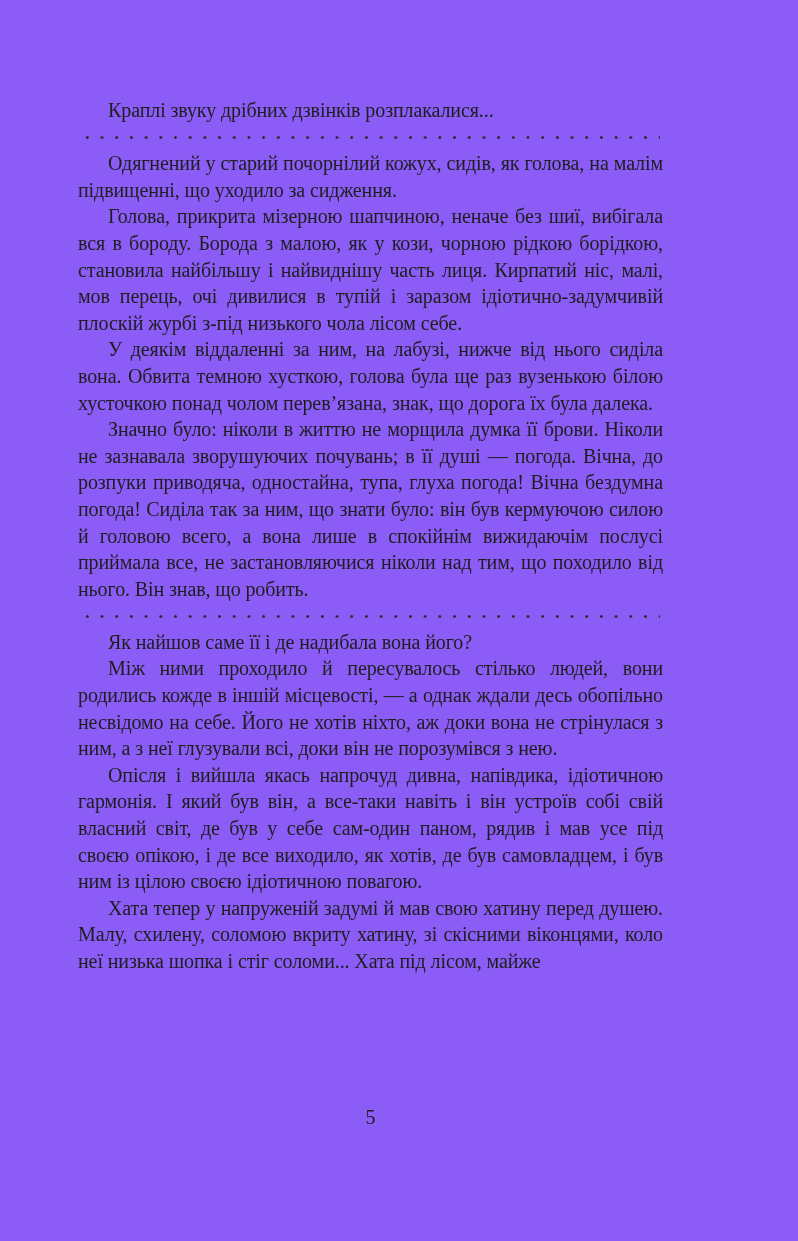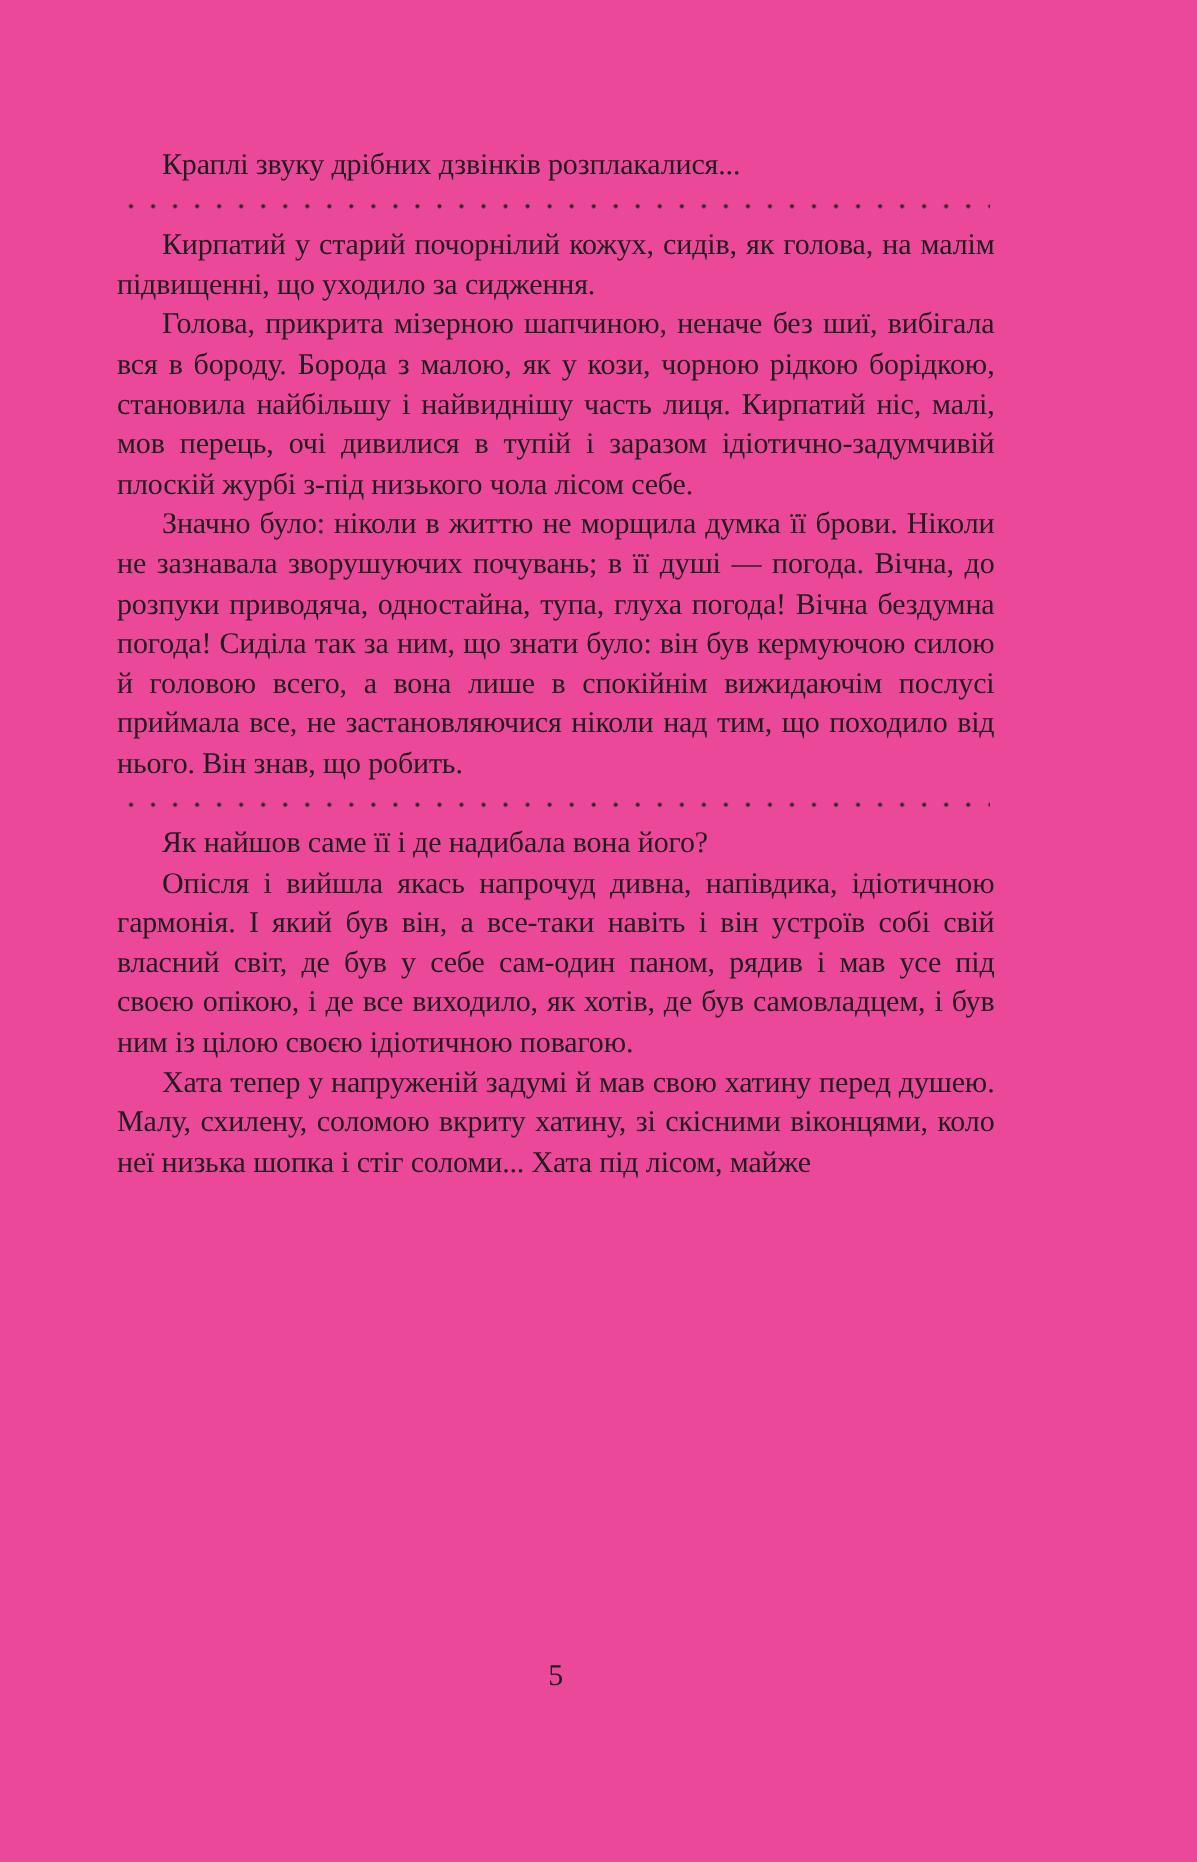--- a/index.html
+++ b/index.html
@@ -8,21 +8,21 @@
     height: 1241px;
     background: #ffffff;
     position: relative;
     overflow: hidden;
     font-family: "Liberation Serif", "DejaVu Serif", serif;
     color: #1e1e1e;
   }
   .page {
     position: absolute;
     inset: 0;
-    background: #ec4899;
+    background: #8b5cf6;
   }
   .text-block {
     position: absolute;
     left: 78px;
     top: 97px;
     width: 585px;
     font-size: 20px;
     line-height: 26.6px;
     text-align: justify;
     letter-spacing: -0.1px;
@@ -49,22 +49,24 @@
     color: #1e1e1e;
   }
 </style>
 </head>
 <body>
 
 <div class="page">
   <div class="text-block">
     <p class="para">Краплі звуку дрібних дзвінків розплакалися...</p>
     <div class="sep"></div>
-    <p class="para">Кирпатий у старий почорнілий кожух, сидів, як голова, на малім підвищенні, що уходило за сидження.</p>
+    <p class="para">Одягнений у старий почорнілий кожух, сидів, як голова, на малім підвищенні, що уходило за сидження.</p>
     <p class="para">Голова, прикрита мізерною шапчиною, неначе без шиї, вибігала вся в бороду. Борода з малою, як у кози, чорною рідкою борідкою, становила найбільшу і найвиднішу часть лиця. Кирпатий ніс, малі, мов перець, очі дивилися в тупій і заразом ідіотично-задумчивій плоскій журбі з-під низького чола лісом себе.</p>
+    <p class="para">У деякім віддаленні за ним, на лабузі, нижче від нього сиділа вона. Обвита темною хусткою, голова була ще раз вузенькою білою хусточкою понад чолом перев’язана, знак, що дорога їх була далека.</p>
     <p class="para">Значно було: ніколи в життю не морщила думка її брови. Ніколи не зазнавала зворушуючих почувань; в її душі — погода. Вічна, до розпуки приводяча, одностайна, тупа, глуха погода! Вічна бездумна погода! Сиділа так за ним, що знати було: він був кермуючою силою й головою всего, а вона лише в спокійнім вижидаючім послусі приймала все, не застановляючися ніколи над тим, що походило від нього. Він знав, що робить.</p>
     <div class="sep"></div>
     <p class="para">Як найшов саме її і де надибала вона його?</p>
+    <p class="para">Між ними проходило й пересувалось стілько людей, вони родились кожде в іншій місцевості, — а однак ждали десь обопільно несвідомо на себе. Його не хотів ніхто, аж доки вона не стрінулася з ним, а з неї глузували всі, доки він не порозумівся з нею.</p>
     <p class="para">Опісля і вийшла якась напрочуд дивна, напівдика, ідіотичною гармонія. І який був він, а все-таки навіть і він устроїв собі свій власний світ, де був у себе сам-один паном, рядив і мав усе під своєю опікою, і де все виходило, як хотів, де був самовладцем, і був ним із цілою своєю ідіотичною повагою.</p>
     <p class="para">Хата тепер у напруженій задумі й мав свою хатину перед душею. Малу, схилену, соломою вкриту хатину, зі скісними віконцями, коло неї низька шопка і стіг соломи... Хата під лісом, майже</p>
   </div>
   <div class="page-number">5</div>
 </div>
 
 </body></html>

